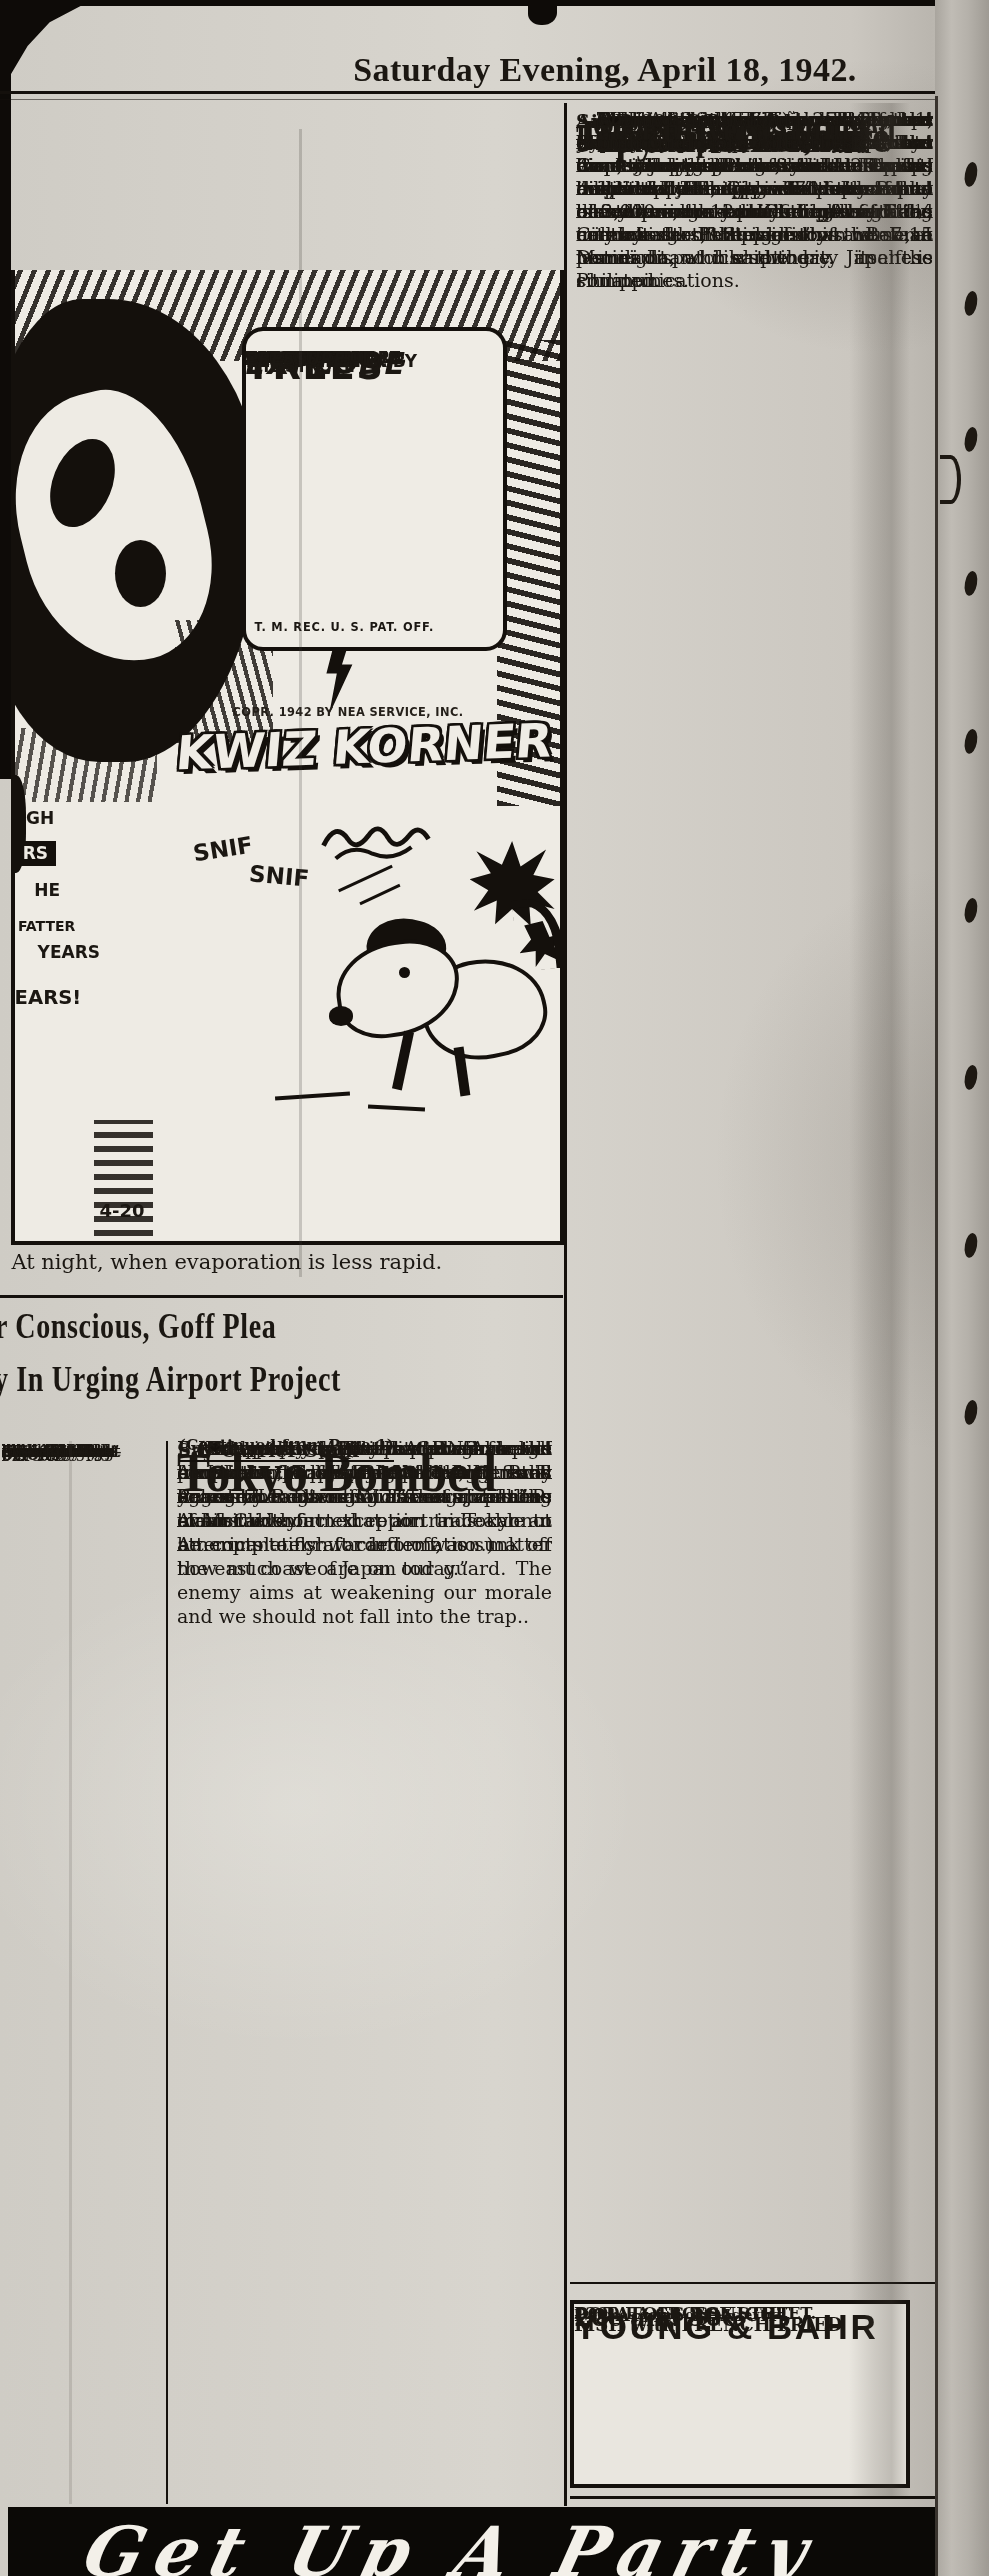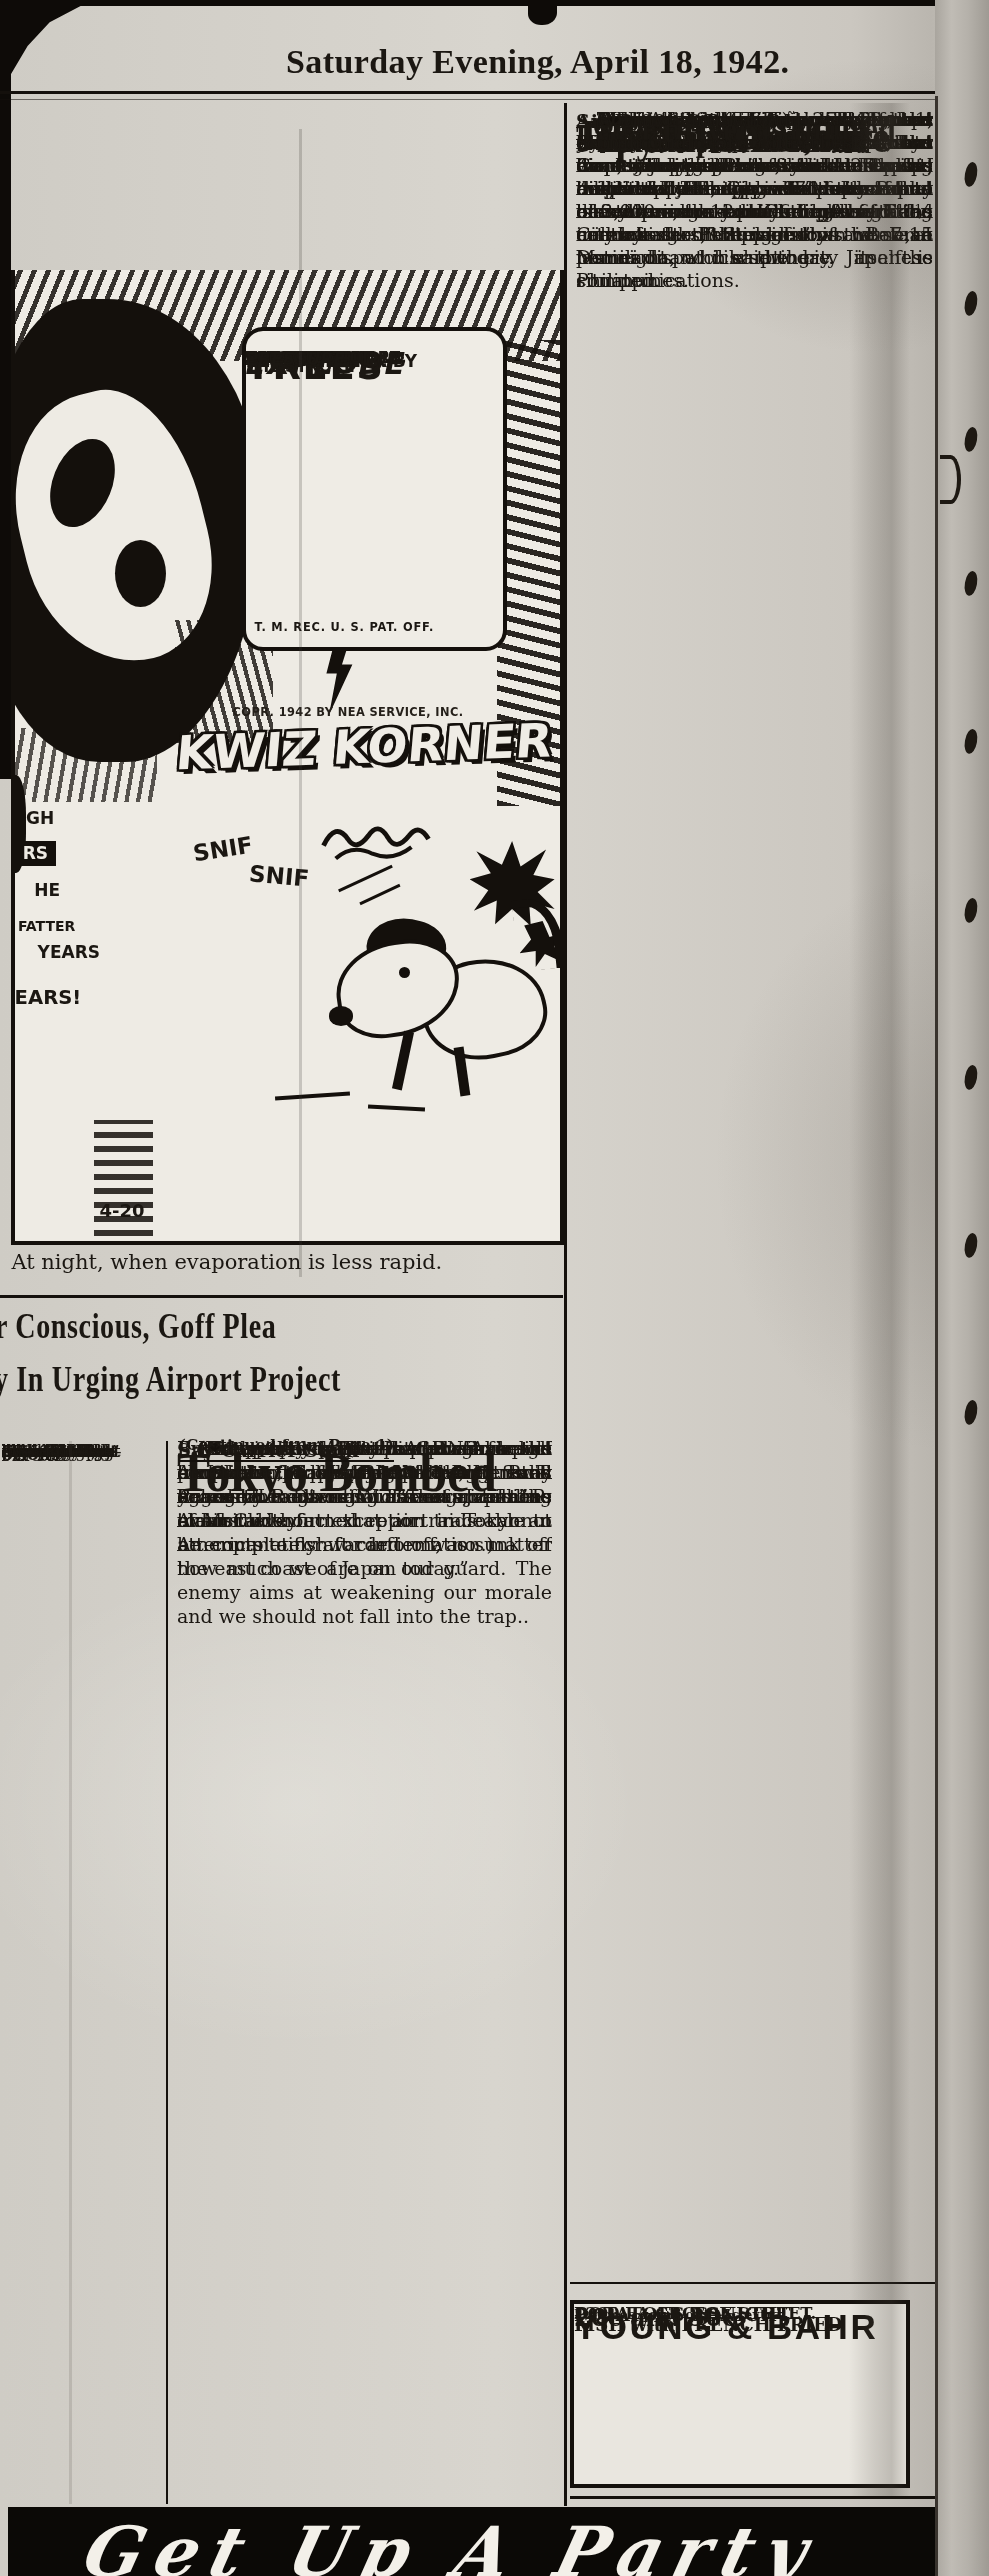--- a/index.html
+++ b/index.html
@@ -9,21 +9,21 @@
       radial-gradient(ellipse 409px 491px at 97% 45%, rgba(110,104,96,.25), transparent 60%),
       radial-gradient(ellipse 572px 409px at 30% 70%, rgba(255,255,250,.25), transparent 60%),
       linear-gradient(90deg,#cfccc5 0%,#d8d5ce 50%,#cbc7c0 86%,#bab6af 94%,#c6c2bb 100%),#d3d0c9;
     font-family:"DejaVu Serif",serif;}
   #page *{position:absolute;box-sizing:border-box;}
   
   .top-strip{left:0;top:0;width:990px;height:5.7px;background:#0e0b08;}
   .torn-tl{left:0;top:0;width:92px;height:74px;background:#0e0b08;clip-path:polygon(0 0,100% 0,54% 30%,30% 62%,12% 100%,0 100%);}
   .torn-left{left:0;top:0;width:10.6px;height:779px;background:#0e0b08;}
   .mark-top{left:528px;top:0;width:29px;height:24.5px;background:#0e0b08;border-radius:0 0 50% 45%;}
-  .date{left:286px;top:42px;width:638px;text-align:left;font:700 34px/1.15 "Liberation Serif",serif;letter-spacing:0.4px;}
+  .date{left:286px;top:50px;width:638px;text-align:center;font:700 34px/1.15 "Liberation Serif",serif;letter-spacing:0.4px;}
   .rule-a{left:0;top:91px;width:990px;height:3.3px;background:#14100c;}
   .rule-b{left:0;top:99px;width:990px;height:0.8px;background:rgba(20,16,12,.55);}
   
   .cart{left:10.6px;top:129px;width:553px;height:1115px;}
   .cart-head{left:0;top:0;width:553px;height:141px;background:#e9e6df;border:5.7px solid #14100c;border-top-width:8.2px;}
   .cart-title{left:-3.3px;top:38px;font:800 47px/1 "Liberation Sans",sans-serif;letter-spacing:0.8px;transform:scaleX(.92);transform-origin:0 0;white-space:nowrap;}
   .cart-byline{right:19.6px;top:24.5px;font:700 23px/1.15 "Liberation Sans",sans-serif;text-align:center;white-space:pre-line;}
   .cart-art{left:0;top:141px;width:553px;height:975px;background:#eeebe4;border:4.9px solid #14100c;border-top:none;overflow:hidden;}
   .hatchA{left:-8.2px;top:-4.9px;width:564px;height:96px;background:repeating-linear-gradient(112deg,#14100c 0 4.9px,transparent 4.9px 13px);opacity:.85;}
   .hatchB{right:-6.5px;top:70px;width:69px;height:466px;background:repeating-linear-gradient(14deg,#14100c 0 5.7px,transparent 5.7px 14px);opacity:.9;}

